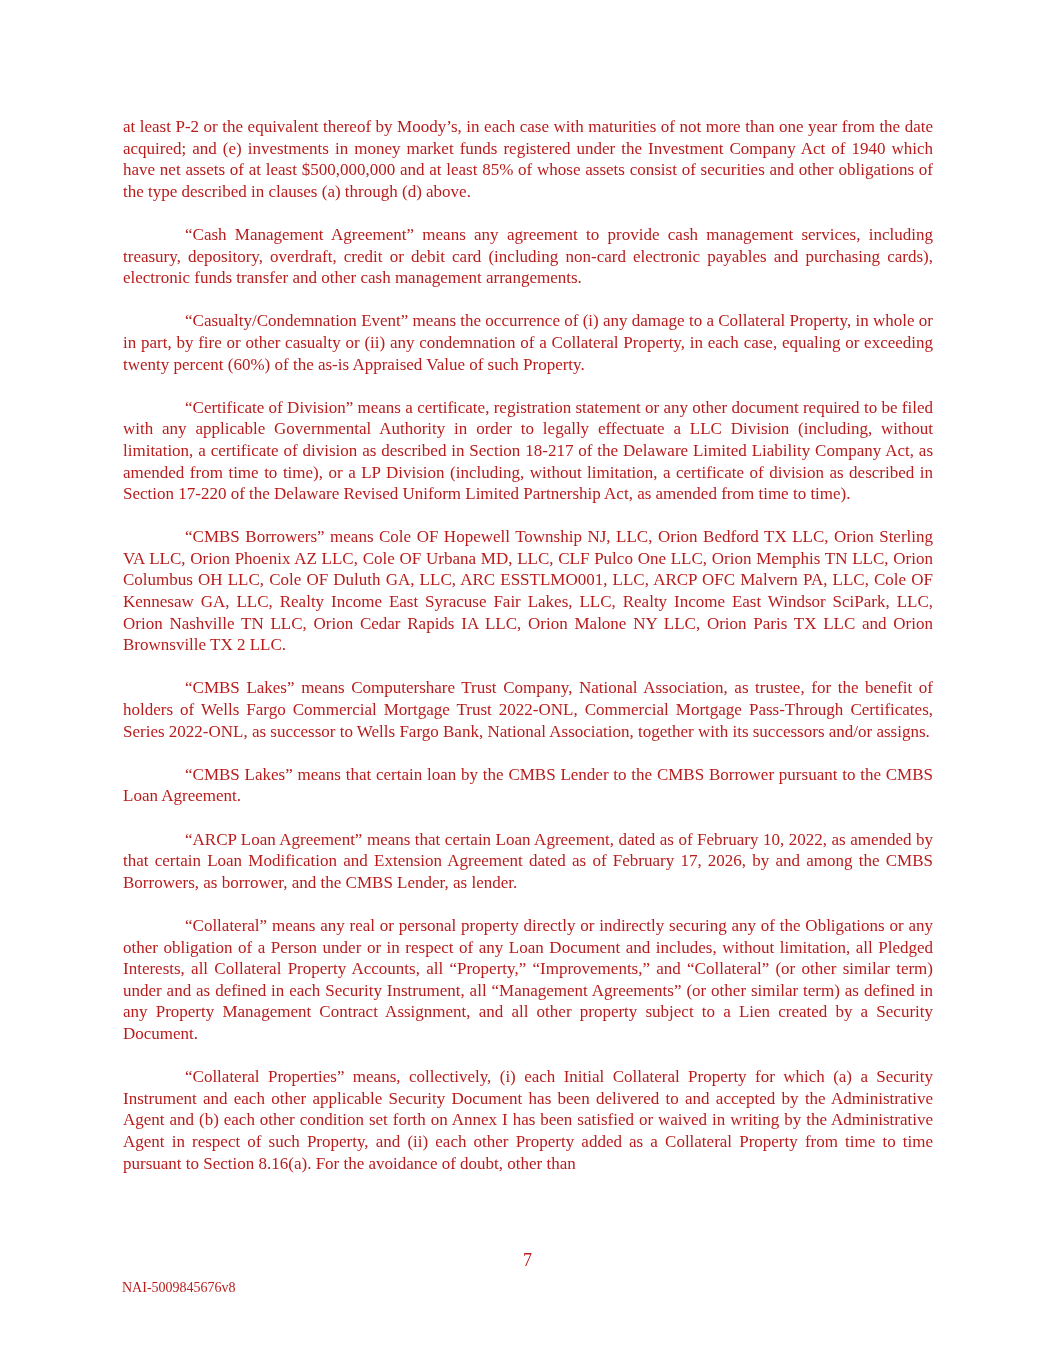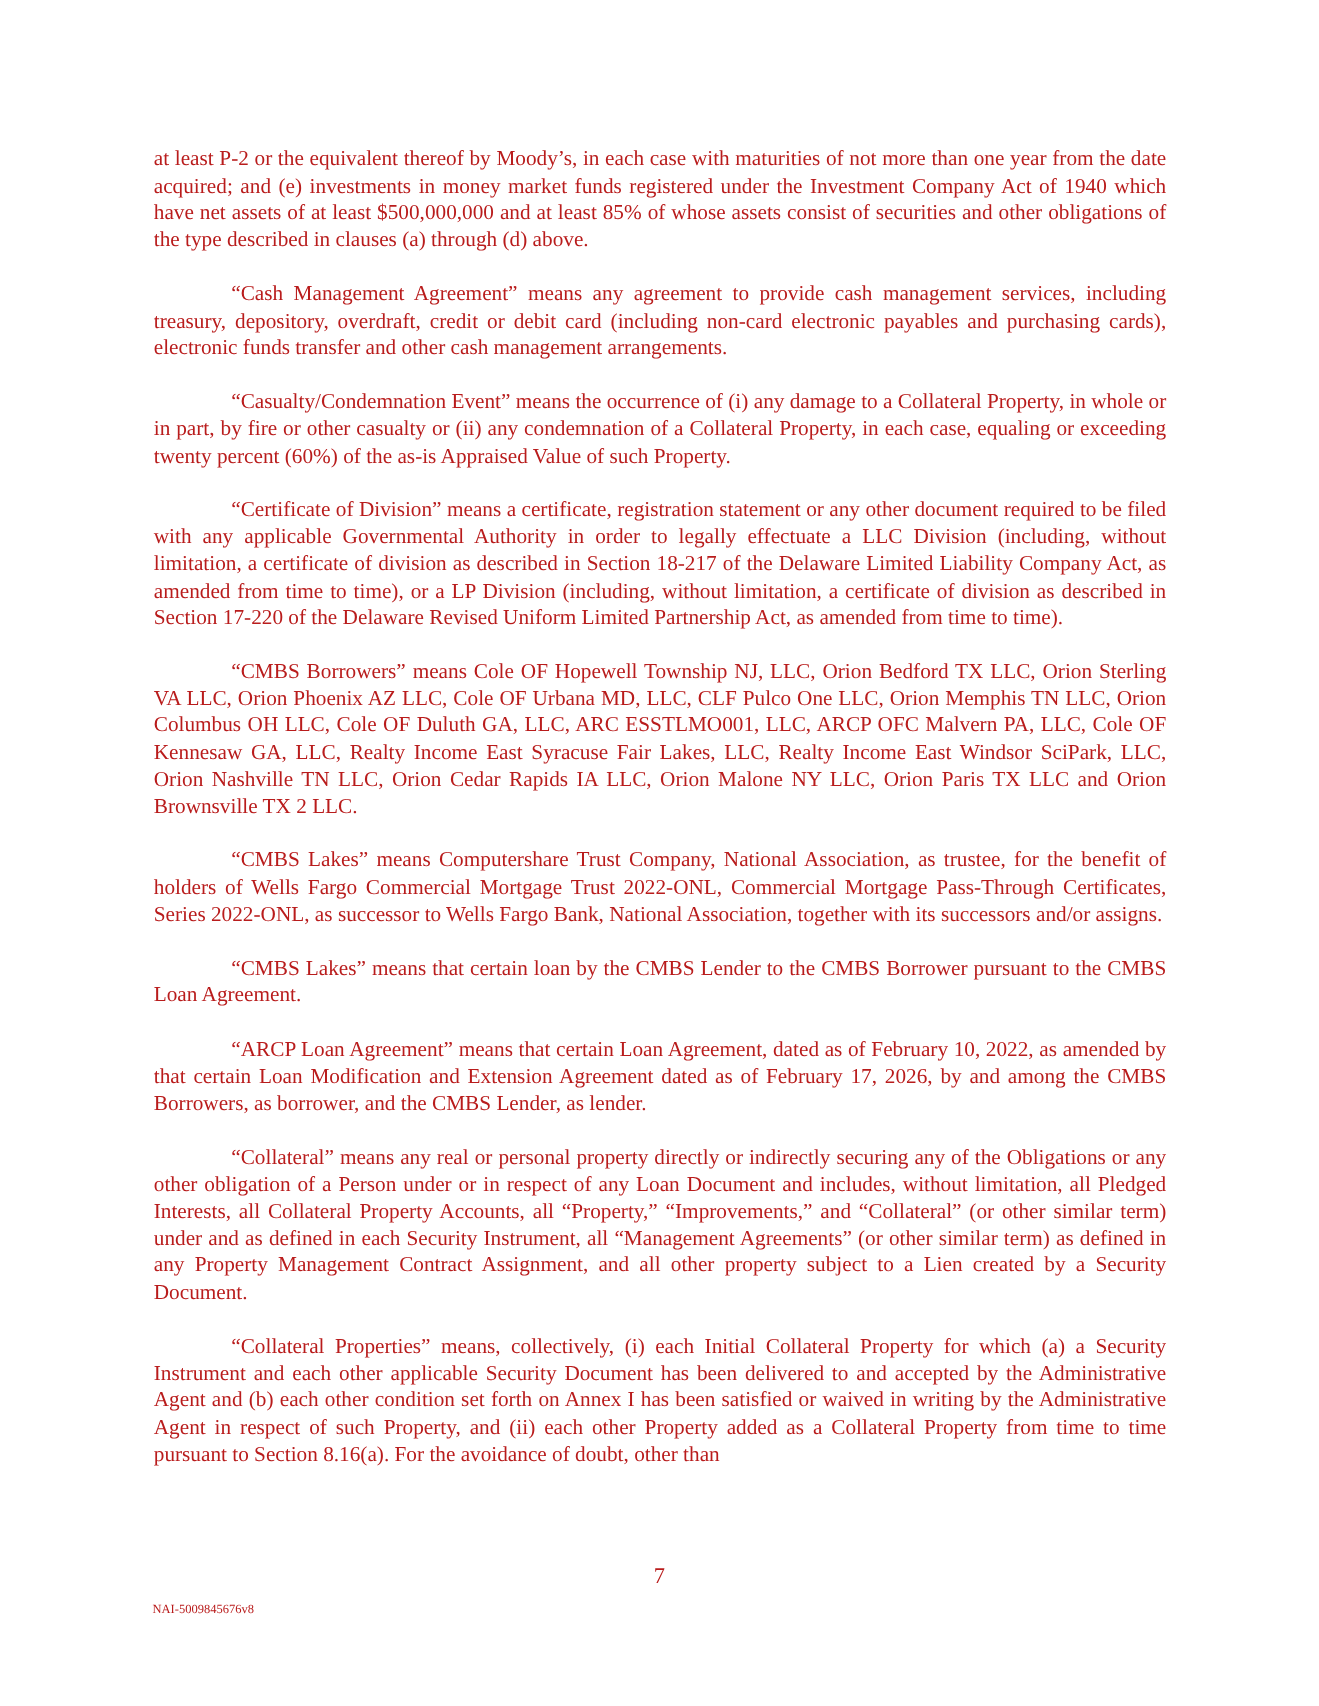--- a/index.html
+++ b/index.html
@@ -32,21 +32,21 @@
     left: 0;
     width: 100%;
     text-align: center;
     font-size: 18px;
     line-height: 22px;
   }
   .footer-id {
     position: absolute;
     left: 122px;
     top: 1280px;
-    font-size: 10px;
+    font-size: 14px;
     line-height: 15px;
   }
 </style>
 </head>
 <body>
 
 <div class="page">
   <main class="doc-body">
       <p class="para"><span>at least P-2 or the equivalent thereof by Moody’s, in each case with maturities of not more than one year from the date acquired; and (e) investments in money market funds registered under the Investment Company Act of 1940 which have net assets of at least $500,000,000 and at least 85% of whose assets consist of securities and other obligations of the type described in clauses (a) through (d) above.</span></p>
       <p class="para indent"><span class="bold">“Cash Management Agreement”</span><span> means any agreement to provide cash management services, including treasury, depository, overdraft, credit or debit card (including non-card electronic payables and purchasing cards), electronic funds transfer and other cash management arrangements.</span></p>

